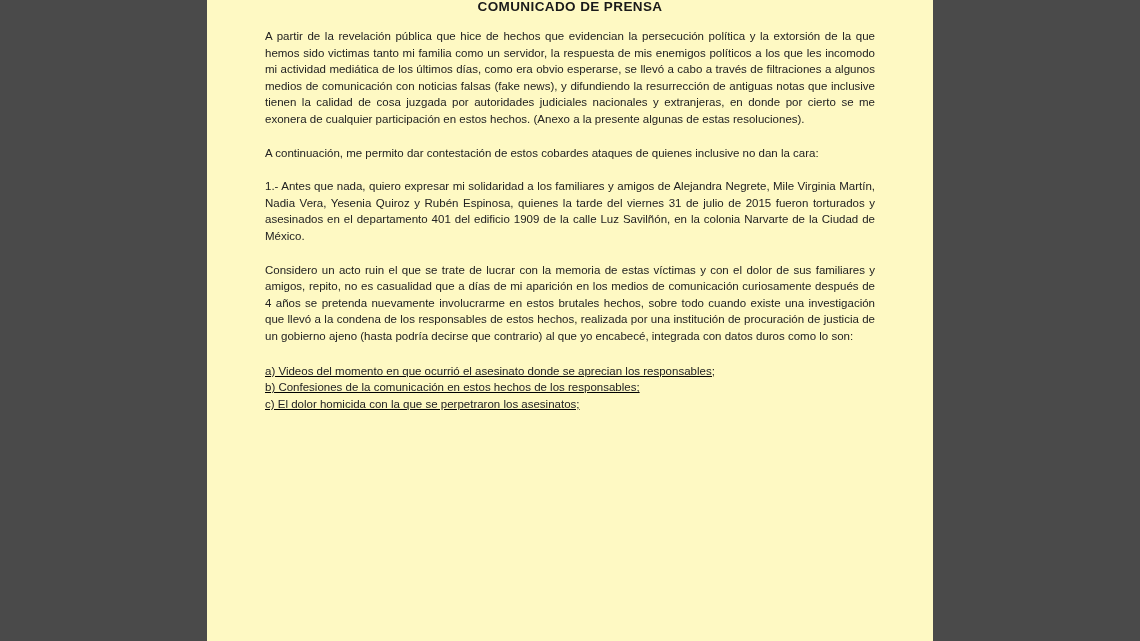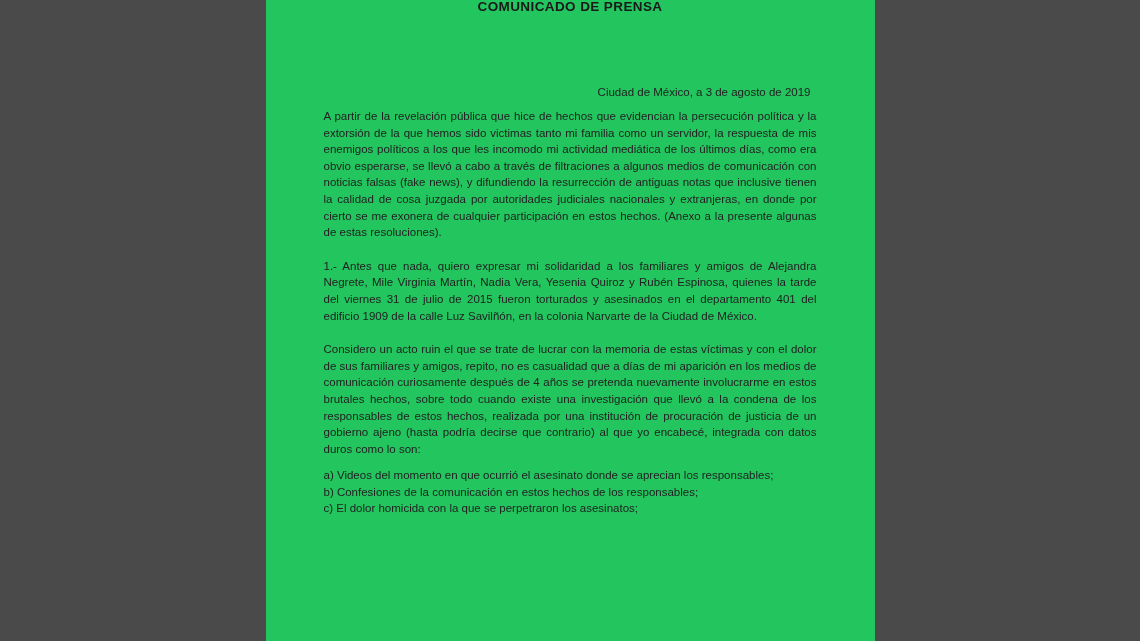--- a/index.html
+++ b/index.html
@@ -16,22 +16,22 @@
   .viewer {
     position: relative;
     width: 1140px;
     height: 641px;
     background: #4a4a4a;
     display: flex;
     justify-content: center;
   }
   .page {
     position: relative;
-    width: 609px;
-    background: #22c55e;
+    width: 726px;
+    background: #fef9c3;
     box-sizing: border-box;
     padding: 0 58px;
     overflow: hidden;
     height: 641px;
   }
   .doc-title {
     text-align: center;
     font-size: 13.5px;
     font-weight: bold;
     color: #1a1a1a;
@@ -58,41 +58,42 @@
     font-size: 11.5px;
     color: #222;
     text-align: justify;
     line-height: 16.6px;
     margin: 17px 0 0 0;
   }
   p.body-par.first {
     margin-top: 10px;
   }
   .list-block {
-    margin-top: 10px;
+    margin-top: 18px;
+    text-decoration: underline;
   }
   .list-block .list-line {
     font-size: 11.5px;
     color: #222;
     line-height: 16.6px;
     text-align: left;
   }
 </style>
 </head>
 <body>
 
 <div class="viewer">
   <div class="page">
 
     <div class="doc-title">COMUNICADO DE PRENSA</div>
 
-    <div class="place-date">Ciudad de México, a 3 de agosto de 2019</div>
 
 
     <p class="body-par first">A partir de la revelación pública que hice de hechos que evidencian la persecución política y la extorsión de la que hemos sido victimas tanto mi familia como un servidor, la respuesta de mis enemigos políticos a los que les incomodo mi actividad mediática de los últimos días, como era obvio esperarse, se llevó a cabo a través de filtraciones a algunos medios de comunicación con noticias falsas (fake news), y difundiendo la resurrección de antiguas notas que inclusive tienen la calidad de cosa juzgada por autoridades judiciales nacionales y extranjeras, en donde por cierto se me exonera de cualquier participación en estos hechos. (Anexo a la presente algunas de estas resoluciones).</p>
+    <p class="body-par">A continuación, me permito dar contestación de estos cobardes ataques de quienes inclusive no dan la cara:</p>
     <p class="body-par">1.- Antes que nada, quiero expresar mi solidaridad a los familiares y amigos de Alejandra Negrete, Mile Virginia Martín, Nadia Vera, Yesenia Quiroz y Rubén Espinosa, quienes la tarde del viernes 31 de julio de 2015 fueron torturados y asesinados en el departamento 401 del edificio 1909 de la calle Luz Savilñón, en la colonia Narvarte de la Ciudad de México.</p>
     <p class="body-par">Considero un acto ruin el que se trate de lucrar con la memoria de estas víctimas y con el dolor de sus familiares y amigos, repito, no es casualidad que a días de mi aparición en los medios de comunicación curiosamente después de 4 años se pretenda nuevamente involucrarme en estos brutales hechos, sobre todo cuando existe una investigación que llevó a la condena de los responsables de estos hechos, realizada por una institución de procuración de justicia de un gobierno ajeno (hasta podría decirse que contrario) al que yo encabecé, integrada con datos duros como lo son:</p>
 
     <div class="list-block">
       <div class="list-line">a) Videos del momento en que ocurrió el asesinato donde se aprecian los responsables;</div>
       <div class="list-line">b) Confesiones de la comunicación en estos hechos de los responsables;</div>
       <div class="list-line">c) El dolor homicida con la que se perpetraron los asesinatos;</div>
     </div>
 
   </div>

